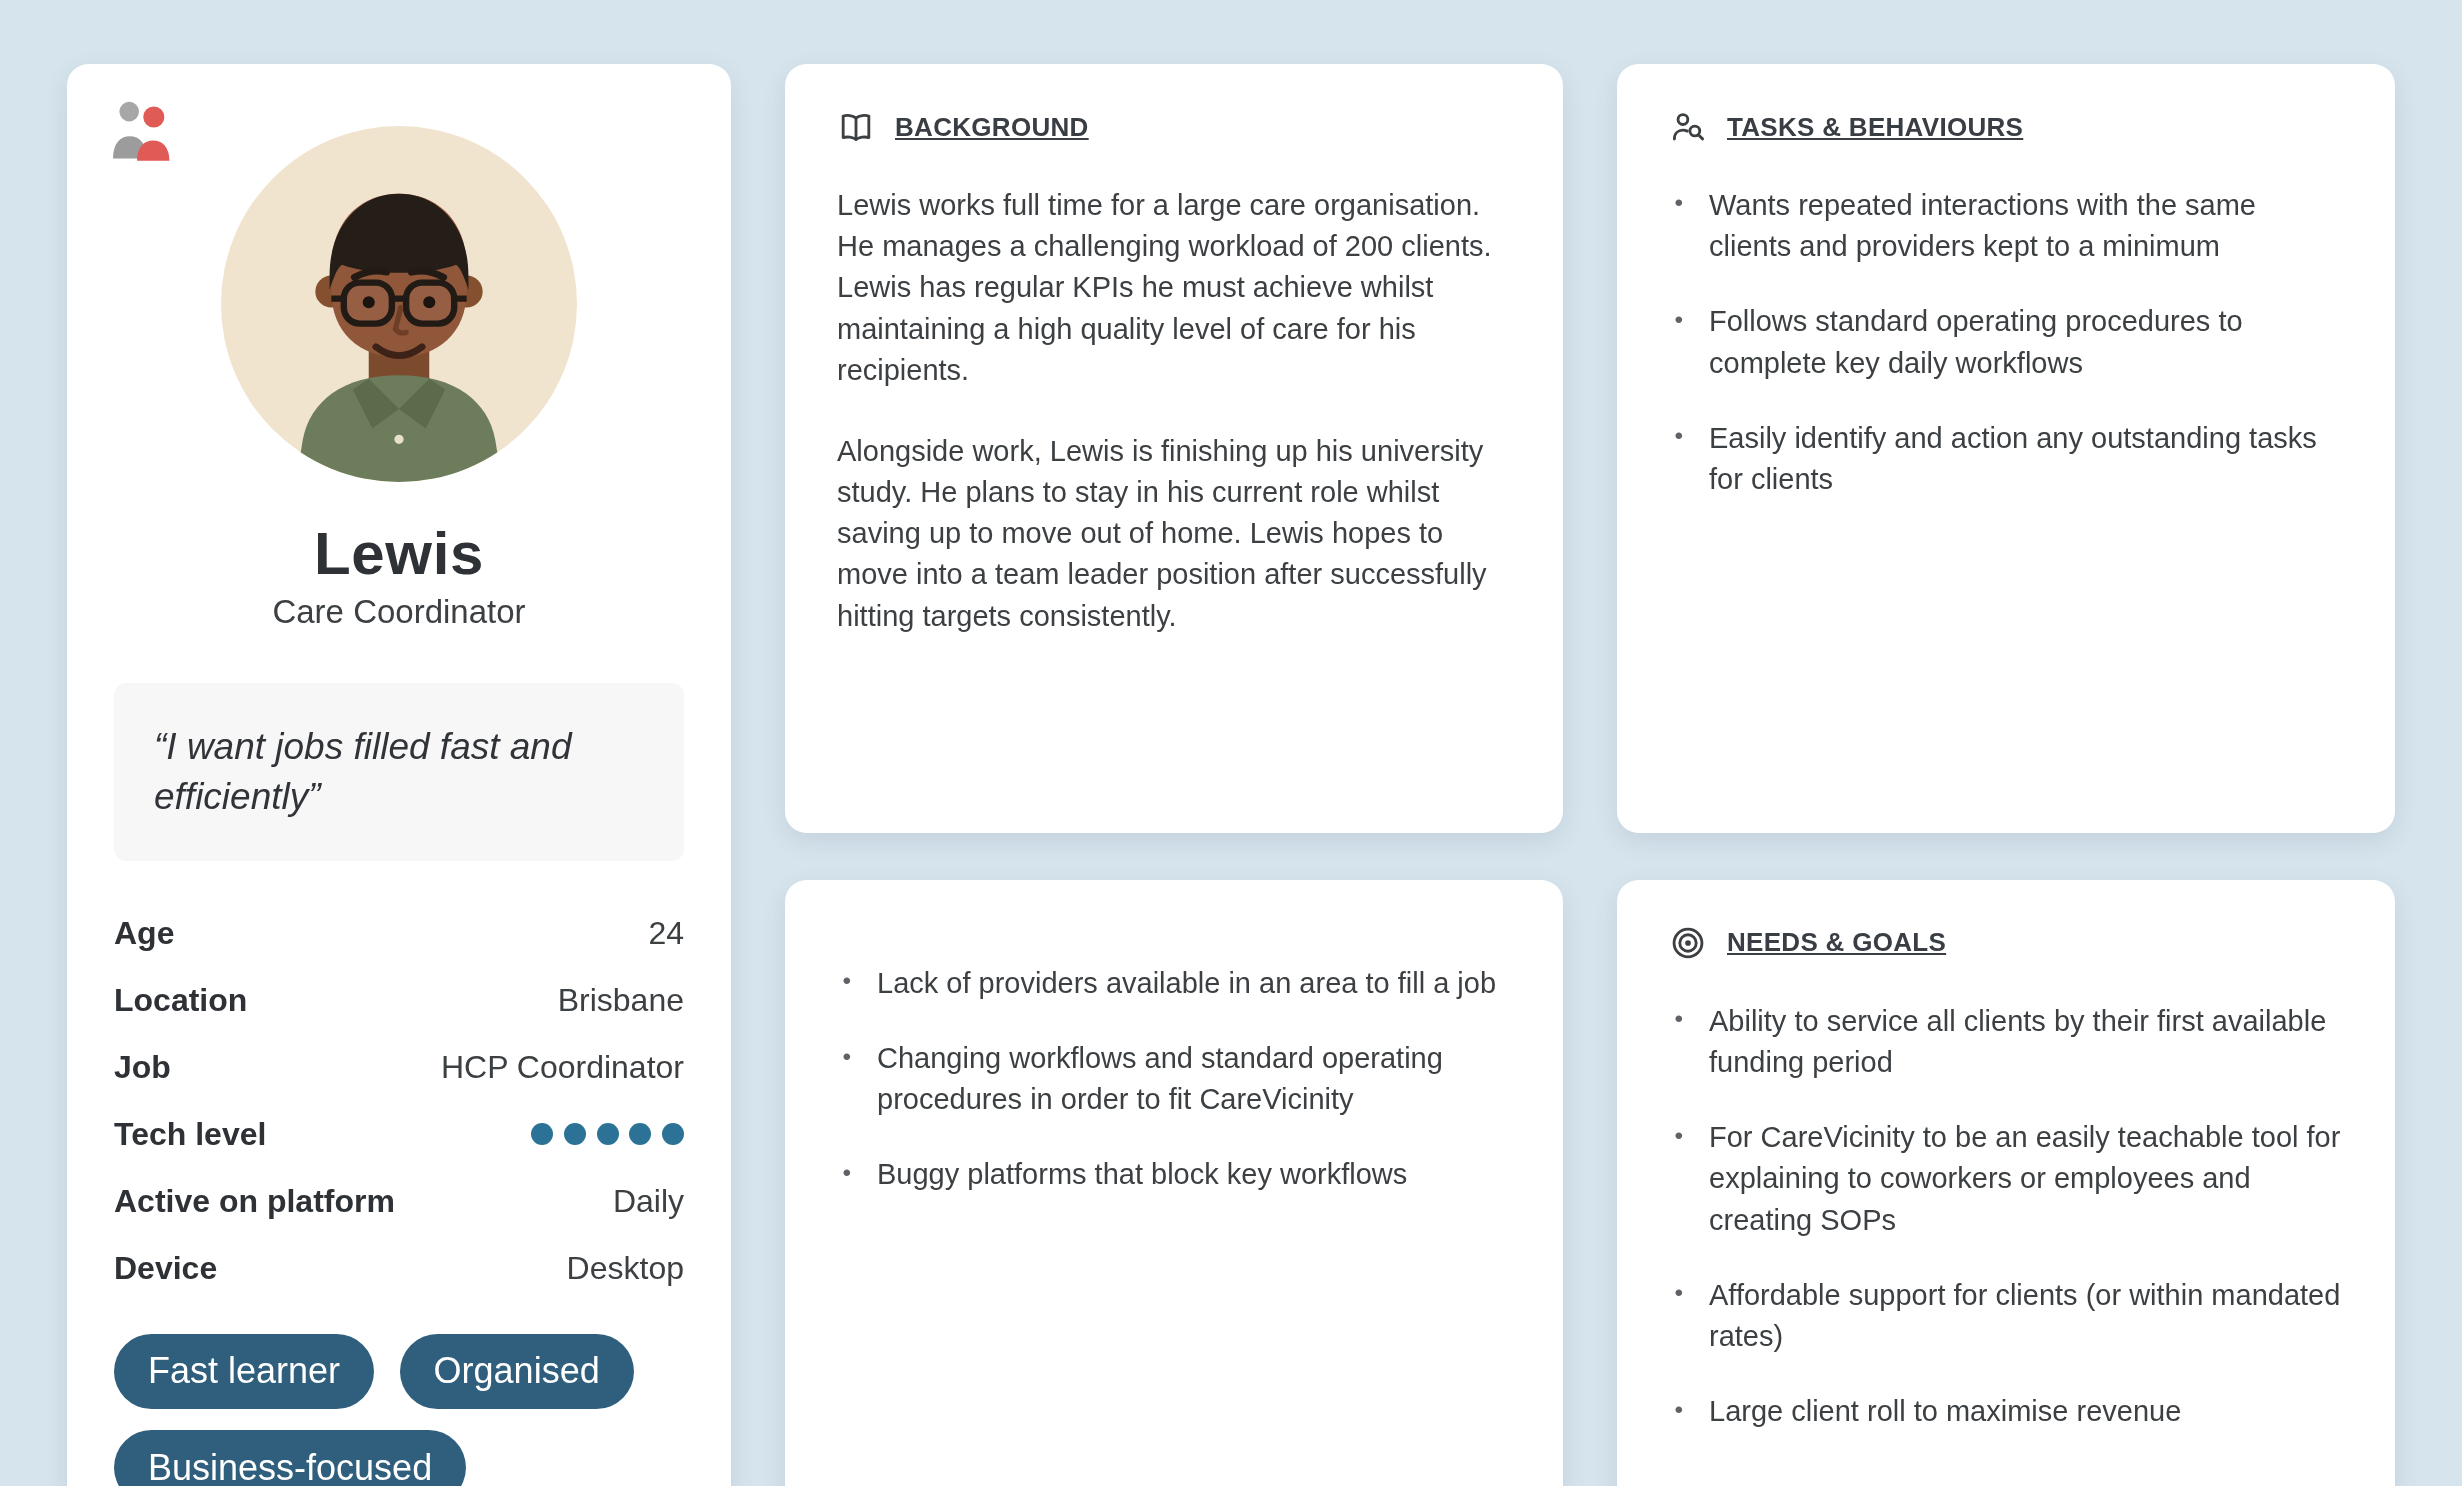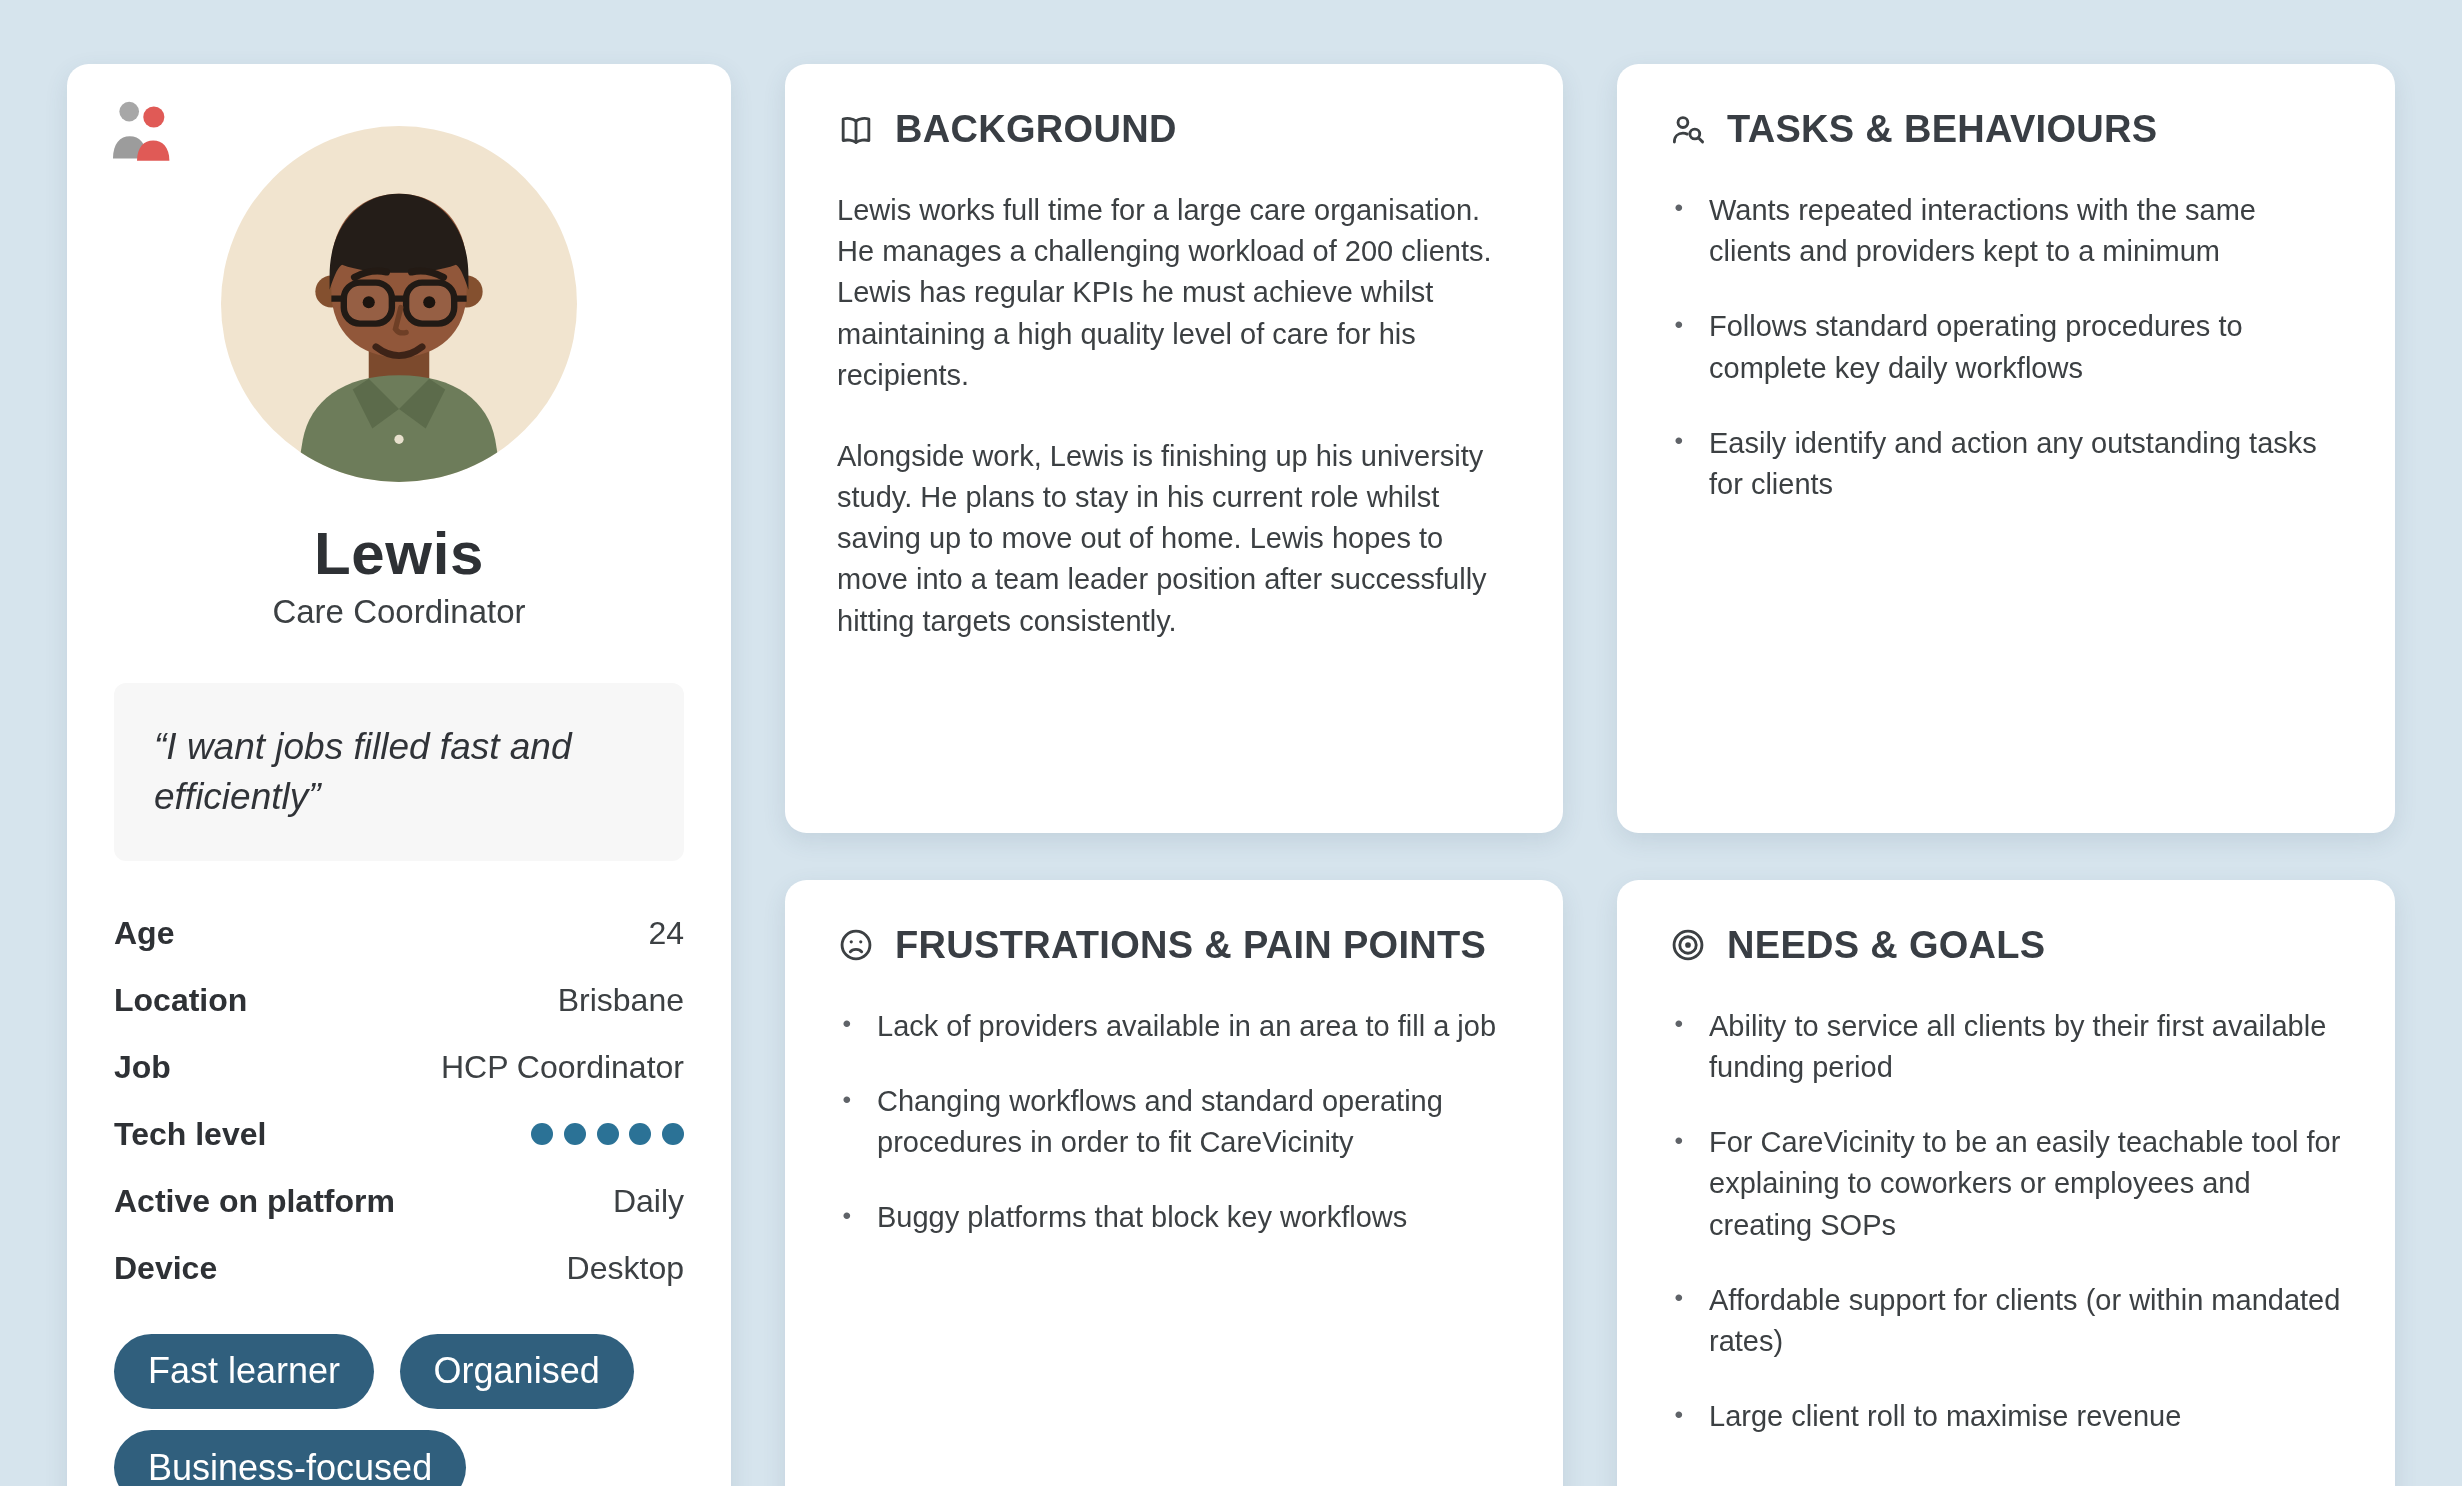--- a/index.html
+++ b/index.html
@@ -61,22 +61,23 @@
     font-size:36px;
     line-height:1;
     padding:19.5px 34px;
     border-radius:54px;
     white-space:nowrap;
   }
 
   
   .card-title {
     display:flex; align-items:center; gap:20px;
-    font-size:38px; font-weight:700; letter-spacing:0.3px;
+    font-size:26px; font-weight:700; letter-spacing:0.3px;
     color:#393e44;
+    text-decoration:underline;
   }
   .card-title svg { width:38px; height:38px; flex:0 0 auto; }
   .icon-stroke { fill:none; stroke:#3c4043; stroke-width:1.8; stroke-linecap:round; stroke-linejoin:round; }
 
   .card-body { margin-top:39px; font-size:29px; line-height:1.42; color:#3c4043; }
   .card-body p + p { margin-top:40px; }
 
   ul.bullets { list-style:none; }
   ul.bullets li { position:relative; padding-left:40px; }
   ul.bullets li + li { margin-top:34px; }
@@ -187,29 +188,20 @@
         </svg>
         <span>BACKGROUND</span>
       </div>
       <div class="card-body">
         <p>Lewis works full time for a large care organisation. He manages a challenging workload of 200 clients. Lewis has regular KPIs he must achieve whilst maintaining a high quality level of care for his recipients.</p>
         <p>Alongside work, Lewis is finishing up his university study. He plans to stay in his current role whilst saving up to move out of home. Lewis hopes to move into a team leader position after successfully hitting targets consistently.</p>
       </div>
     </div>
 
     <div class="card">
-      <div class="card-title">
-        <svg viewBox="0 0 24 24" aria-hidden="true">
-          <circle class="icon-stroke" cx="12" cy="12" r="8.8"></circle>
-          <circle cx="9" cy="10" r="1" fill="#3c4043"></circle>
-          <circle cx="15" cy="10" r="1" fill="#3c4043"></circle>
-          <path class="icon-stroke" d="M8.4 16.3 C9.8 14.3 14.2 14.3 15.6 16.3"></path>
-        </svg>
-        <span>FRUSTRATIONS &amp; PAIN POINTS</span>
-      </div>
       <div class="card-body">
         <ul class="bullets">
           <li>Lack of providers available in an area to fill a job</li>
           <li>Changing workflows and standard operating procedures in order to fit CareVicinity</li>
           <li>Buggy platforms that block key workflows</li>
         </ul>
       </div>
     </div>
   </div>
 

